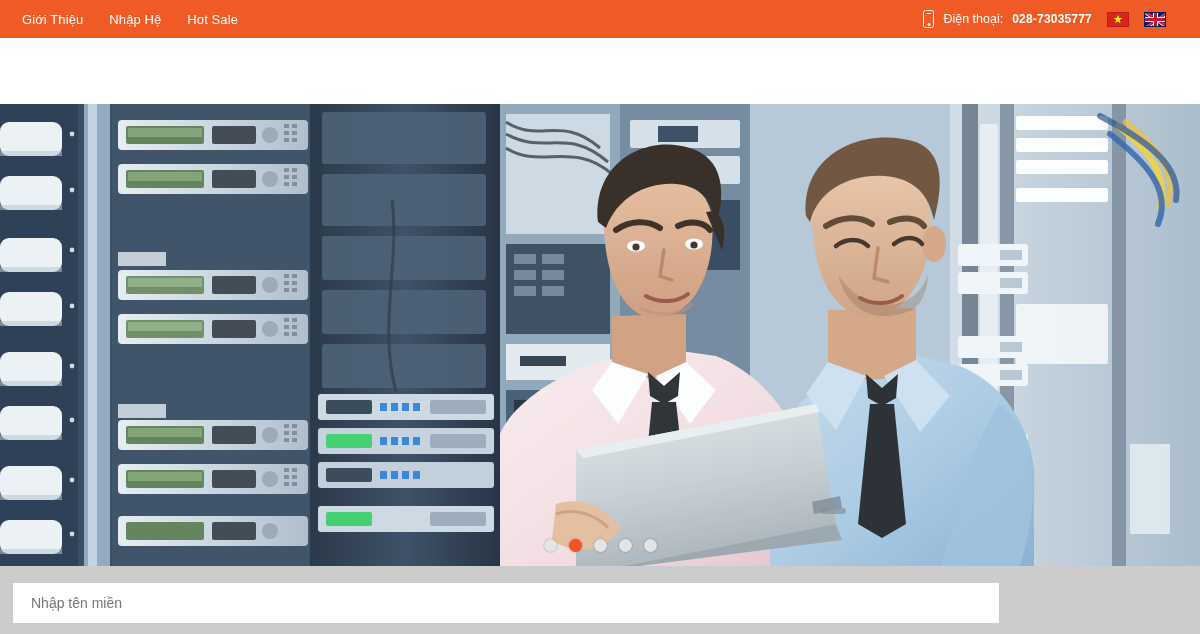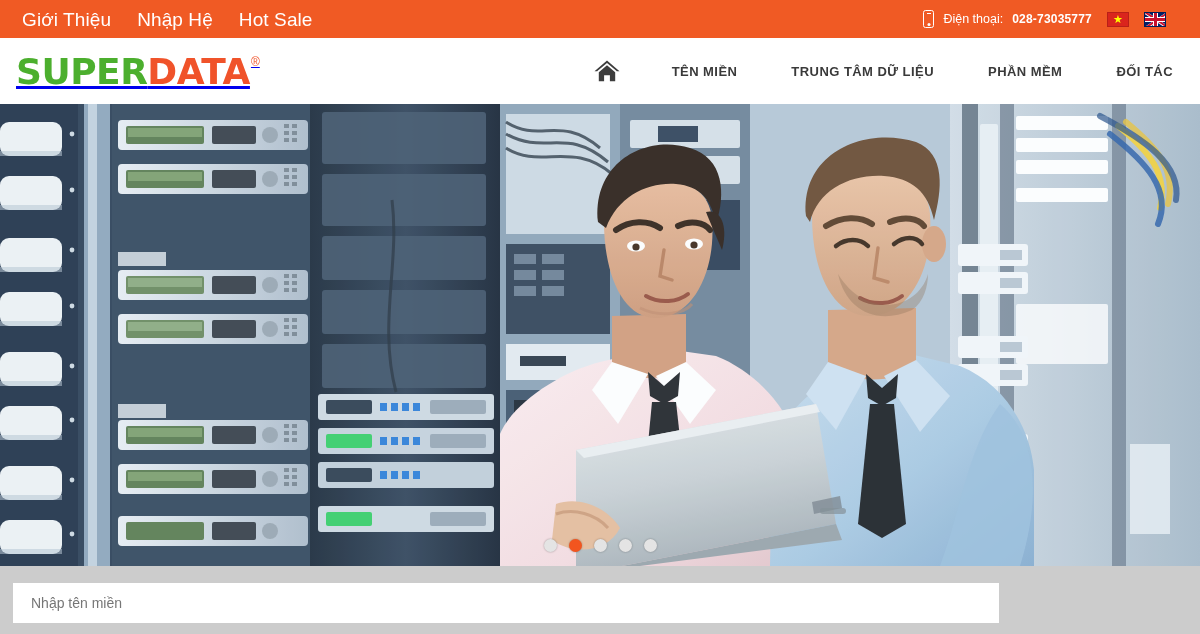--- a/index.html
+++ b/index.html
@@ -12,21 +12,21 @@
   .page{ position:relative; width:1200px; height:634px; }
 
   
   .topbar{
     position:absolute; left:0; top:0; width:1200px; height:38px;
     background:#f05a24;
     display:flex; align-items:center; justify-content:space-between;
   }
   .topbar-left{ display:flex; align-items:center; padding-left:22px; gap:26px; }
   .topbar-left a{
-    color:#ffffff; font-size:19px; text-decoration:none; letter-spacing:.1px;
+    color:#ffffff; font-size:13px; text-decoration:none; letter-spacing:.1px;
     line-height:1; white-space:nowrap;
   }
   .topbar-right{ display:flex; align-items:center; padding-right:34px; gap:9px; }
   .phone-icon{
     width:11px; height:18px; border:1.6px solid #fff; border-radius:2.5px;
     position:relative; display:inline-block;
   }
   .phone-icon::after{
     content:""; position:absolute; left:50%; bottom:1px; transform:translateX(-50%);
     width:3px; height:3px; border-radius:50%; background:#fff;
@@ -142,46 +142,20 @@
         <i class="d3"></i>
         <i class="d4"></i>
         <i class="cv"></i>
         <i class="ch"></i>
         <i class="cv2"></i>
         <i class="ch2"></i>
       </span>
     </div>
   </div>
 
-  <div class="header">
-
-    <a class="logo" href="#">
-      <span class="logo-text">
-        <span class="logo-super">SUPER</span><span class="logo-data">DATA</span>
-      </span>
-      <span class="logo-reg">®</span>
-    </a>
-
-    <nav class="mainnav">
-
-      <a class="home-link" href="#">
-        <span>
-          <svg class="home-icon" viewBox="0 0 28 24" xmlns="http://www.w3.org/2000/svg" aria-hidden="true">
-            <path d="M14 1.5 L26.5 12.3 L23.6 12.3 L23.6 12.0 L14 4.0 L4.4 12.0 L4.4 12.3 L1.5 12.3 Z" fill="#3d3d3d"></path>
-            <path d="M14 6.2 L22.2 13.2 L22.2 22.3 L16.9 22.3 L16.9 16.2 L11.1 16.2 L11.1 22.3 L5.8 22.3 L5.8 13.2 Z" fill="#3d3d3d"></path>
-          </svg>
-        </span>
-      </a>
-
-      <a href="#">TÊN MIỀN</a>
-      <a href="#">TRUNG TÂM DỮ LIỆU</a>
-      <a href="#">PHẦN MỀM</a>
-      <a href="#">ĐỐI TÁC</a>
-    </nav>
-  </div>
 
   <div class="hero">
 
     <div>
       <svg class="hero-svg" viewBox="0 0 1200 462" preserveAspectRatio="none" xmlns="http://www.w3.org/2000/svg" aria-hidden="true">
         <defs>
           <linearGradient id="bgAir" x1="0" y1="0" x2="0" y2="1">
             <stop offset="0%" stop-color="#b9cbdb"></stop>
             <stop offset="55%" stop-color="#9cb2c6"></stop>
             <stop offset="100%" stop-color="#7f98ad"></stop>

